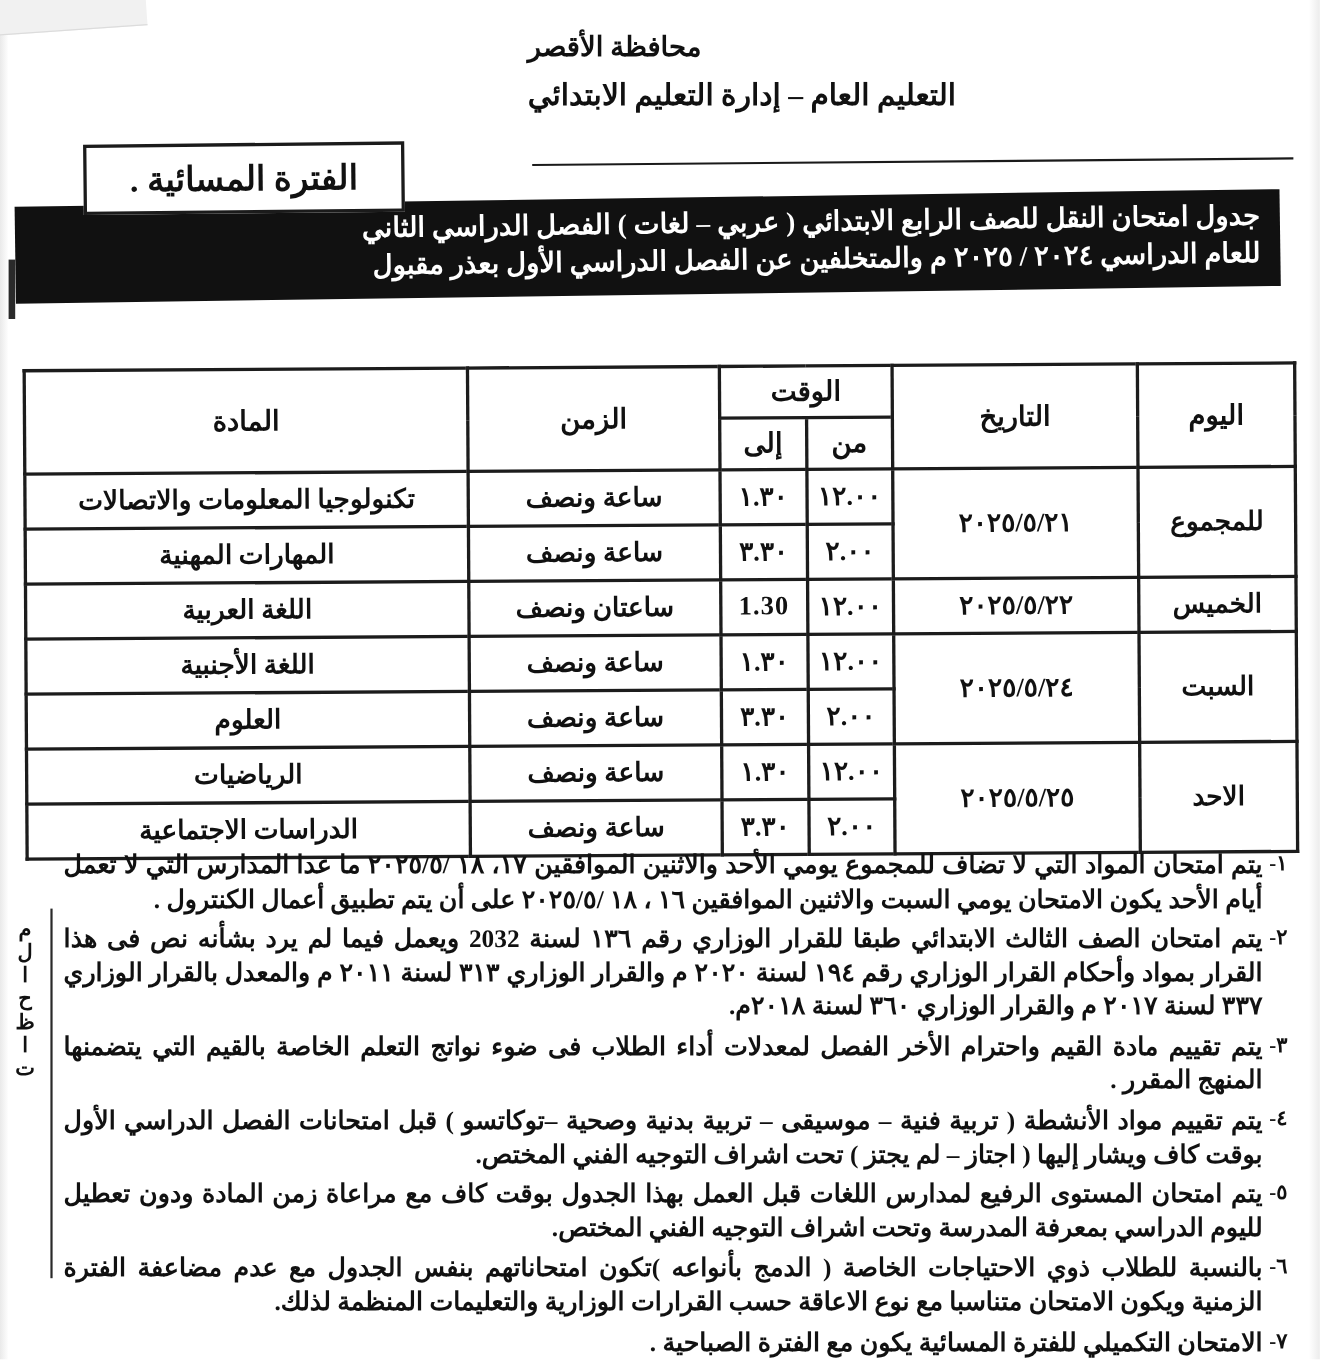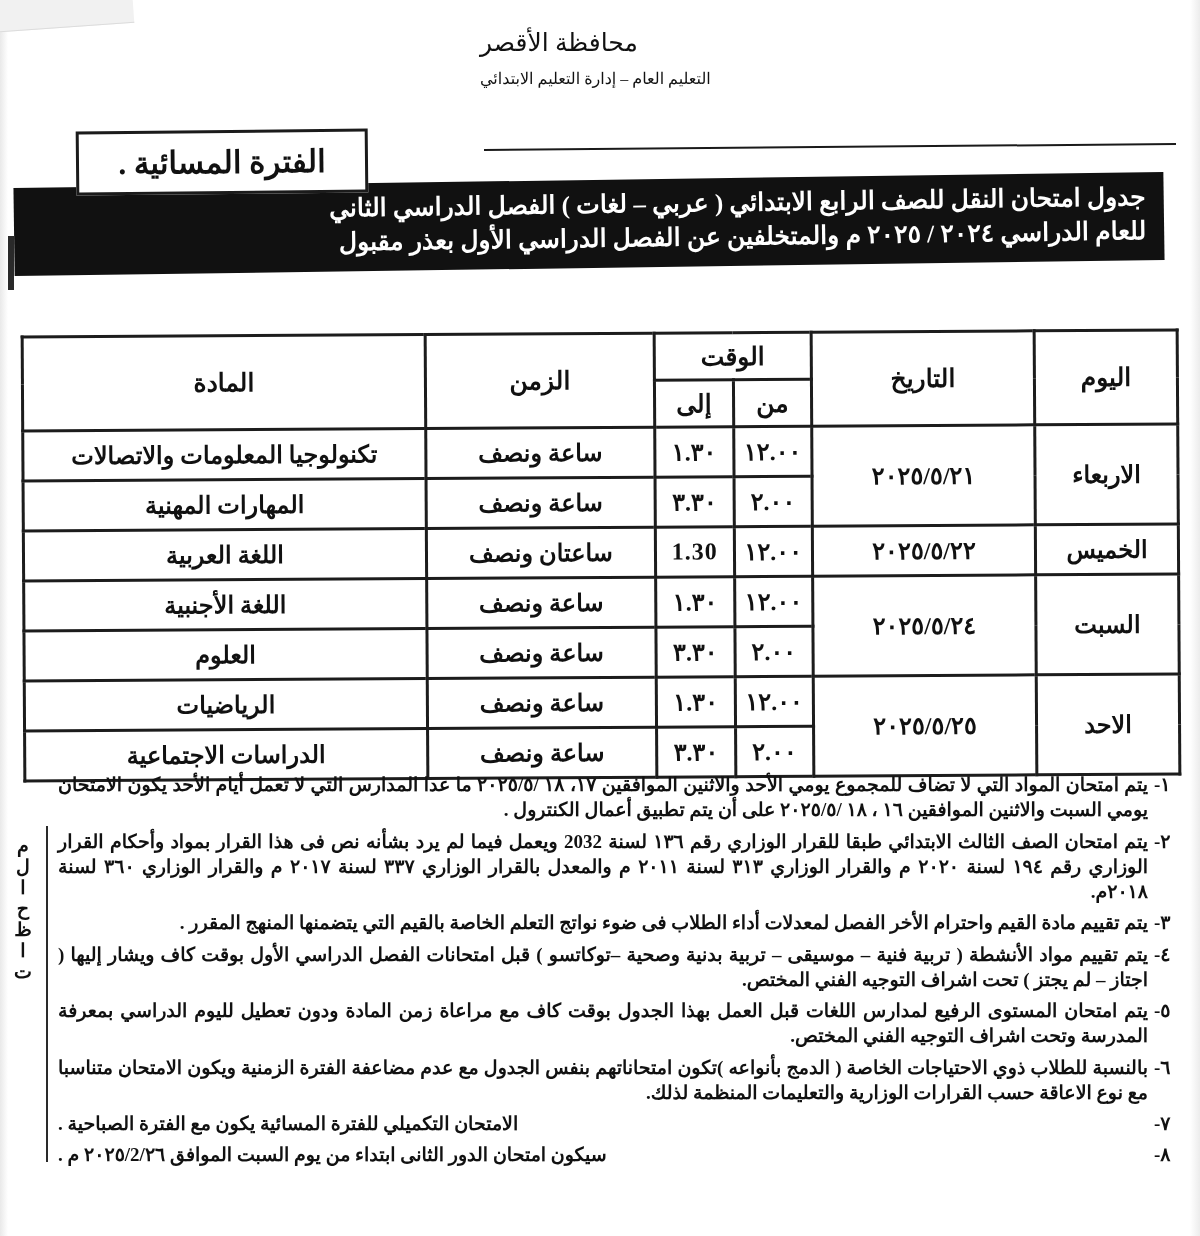--- a/index.html
+++ b/index.html
@@ -19,28 +19,28 @@
   
   .letterhead {
     position: absolute;
     top: 28px;
     right: 24px;
     width: 700px;
     text-align: left;
     direction: rtl;
   }
   .letterhead .line {
-    font-weight: normal;
+    font-weight: bold;
     text-align: left;
     padding-left: 4px;
     letter-spacing: 0px;
   }
   .lh1 { font-size: 25px; margin-bottom: 12px; }
   .lh2 { font-size: 24px; margin-bottom: 10px; }
-  .lh3 { font-size: 16px; }
+  .lh3 { font-size: 27px; }
   .lh-rule {
     position: absolute;
     top: 118px;
     right: 0;
     width: 692px;
     height: 2px;
     background: #1a1a1a;
     transform: rotate(-0.5deg);
   }
 
@@ -144,26 +144,26 @@
     flex: 0 0 44px;
     text-align: left;
     font-size: 19px;
     font-weight: bold;
     padding-top: 1px;
     padding-left: 6px;
     box-sizing: border-box;
   }
   .note .body {
     flex: 1 1 auto;
-    font-size: 19px;
+    font-size: 23px;
     line-height: 1.33;
     text-align: justify;
     font-weight: bold;
   }
-  .note.center .body { text-align: left; }
+  .note.center .body { text-align: right; }
 
   
   .vlabel {
     position: absolute;
     top: 836px;
     left: 6px;
     width: 34px;
     font-size: 19px;
     font-weight: bold;
     line-height: 1.05;
@@ -240,21 +240,21 @@
         <th class="hd-dur" rowspan="2">الزمن</th>
         <th class="hd-subj" rowspan="2">المادة</th>
       </tr>
       <tr>
         <th class="hd-time">من</th>
         <th class="hd-time">إلى</th>
       </tr>
     </thead>
     <tbody id="sched-body">
         <tr>
-          <td rowspan="2">الاربعاء</td>
+          <td rowspan="2">للمجموع</td>
           <td rowspan="2" class="cell-num">٢٠٢٥/٥/٢١</td>
           <td class="cell-num">١٢.٠٠</td>
           <td class="cell-num">١.٣٠</td>
           <td>ساعة ونصف</td>
           <td class="subject">تكنولوجيا المعلومات والاتصالات</td>
         </tr>
         <tr>
           <td class="cell-num">٢.٠٠</td>
           <td class="cell-num">٣.٣٠</td>
           <td>ساعة ونصف</td>

